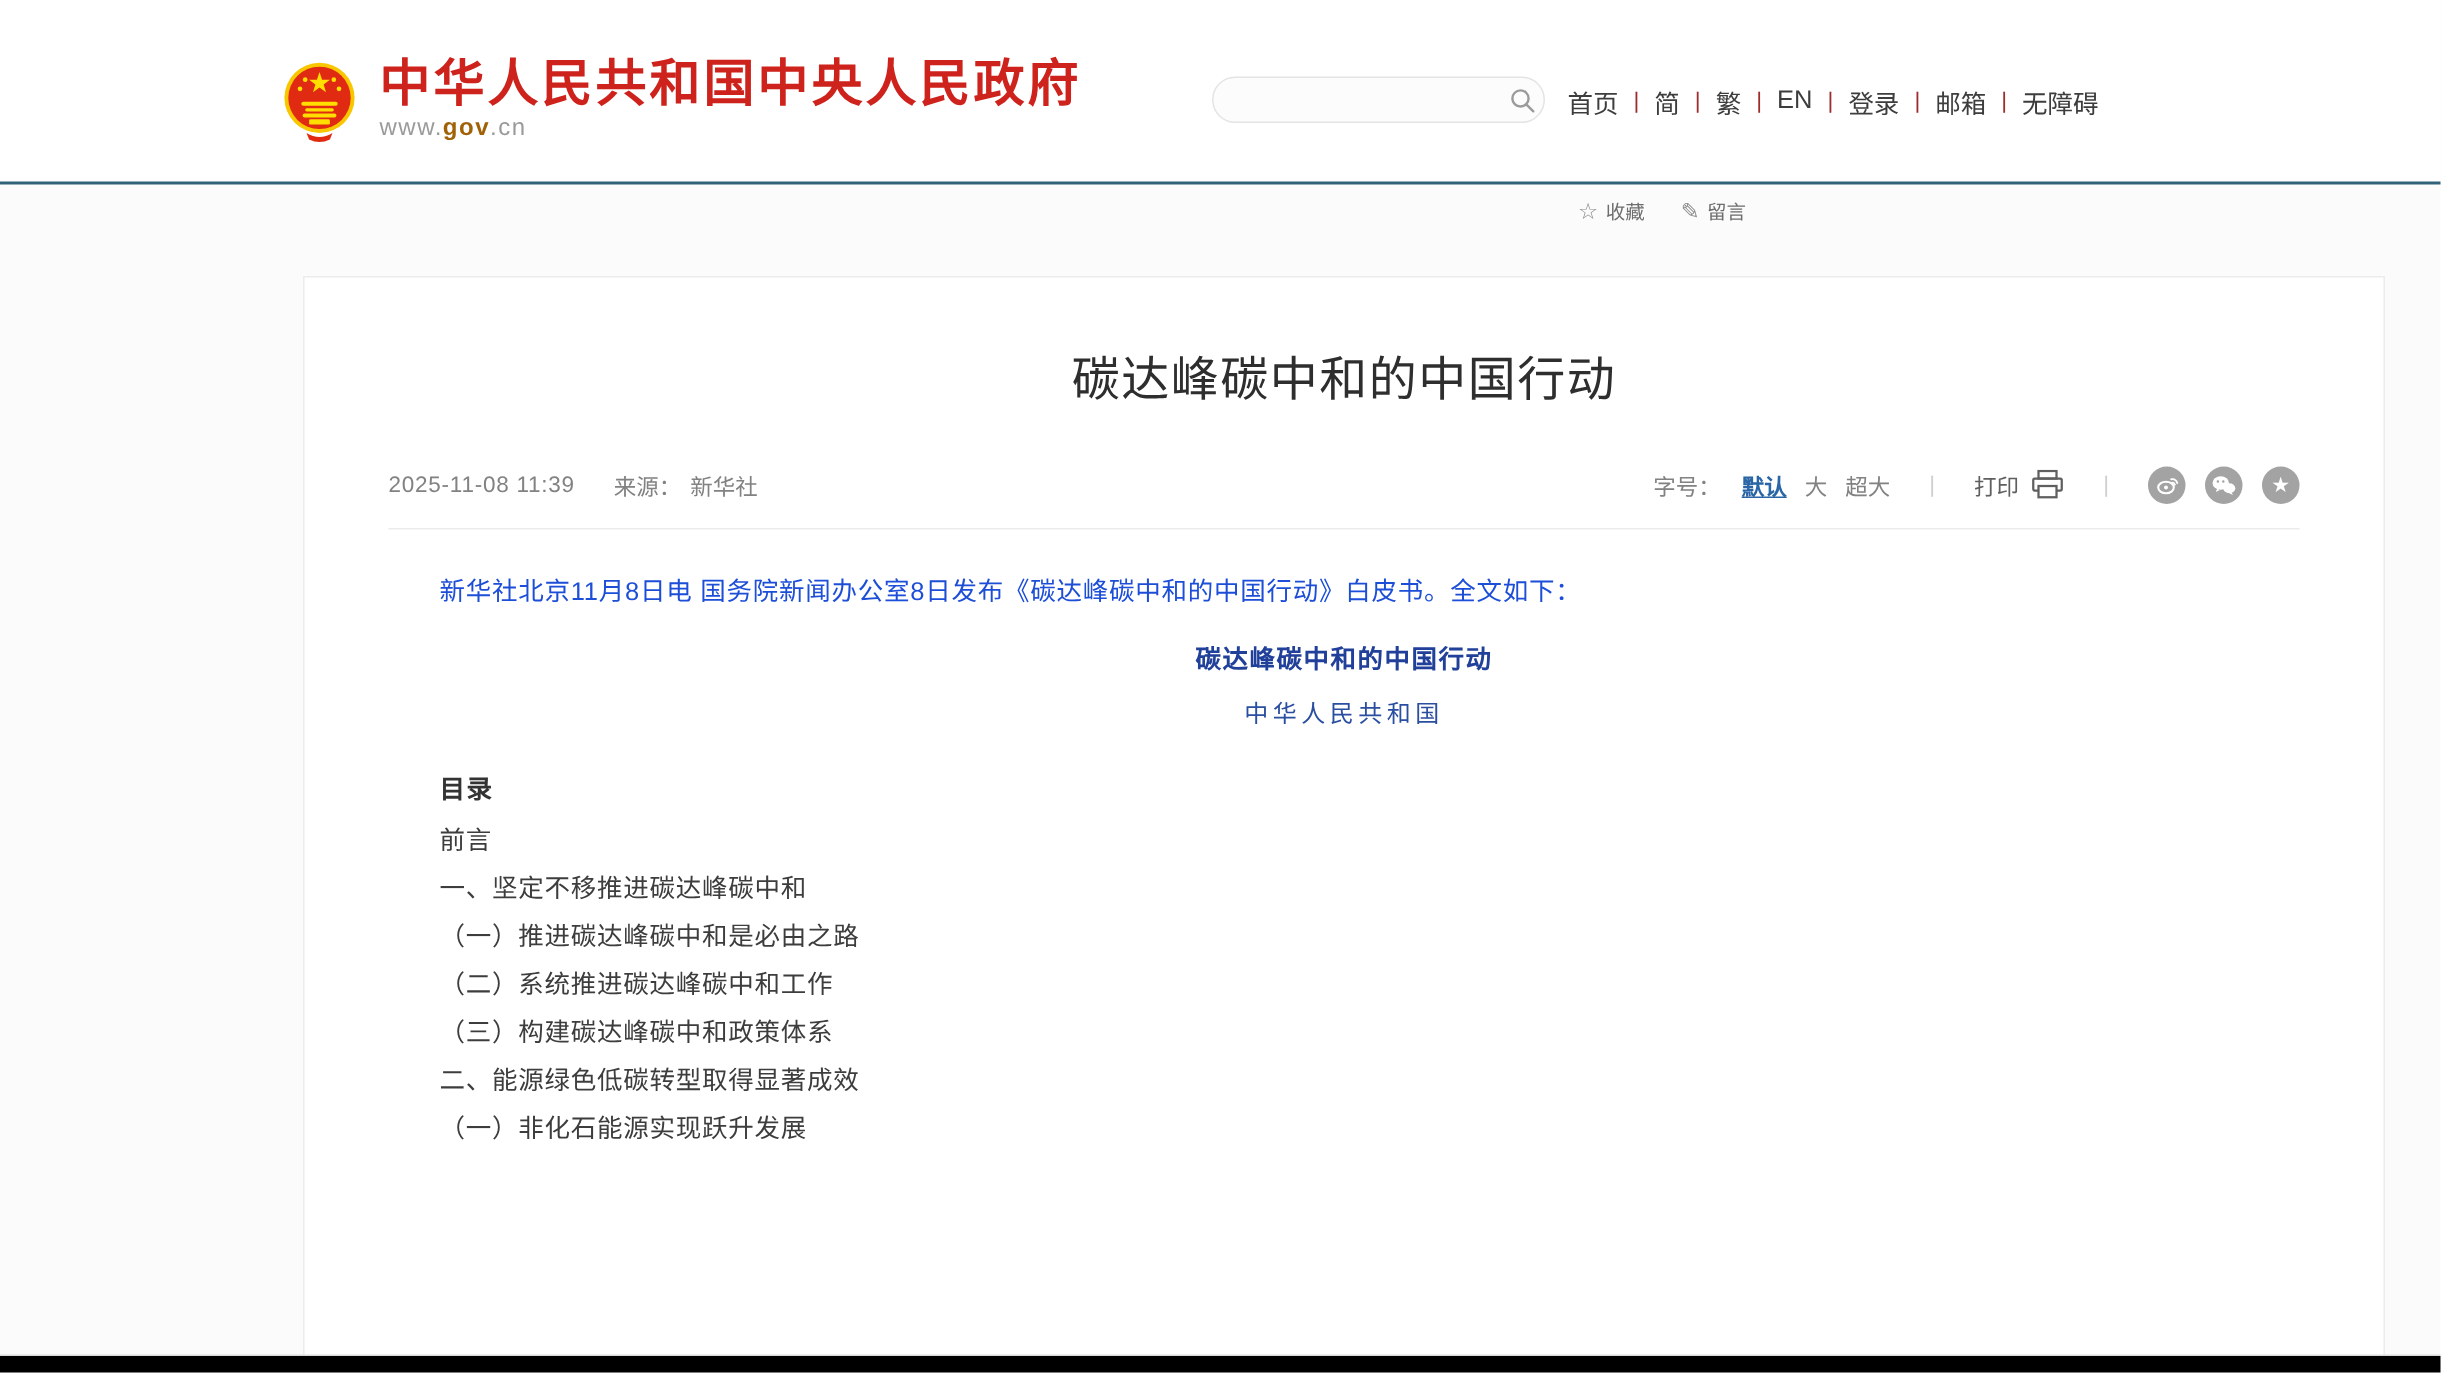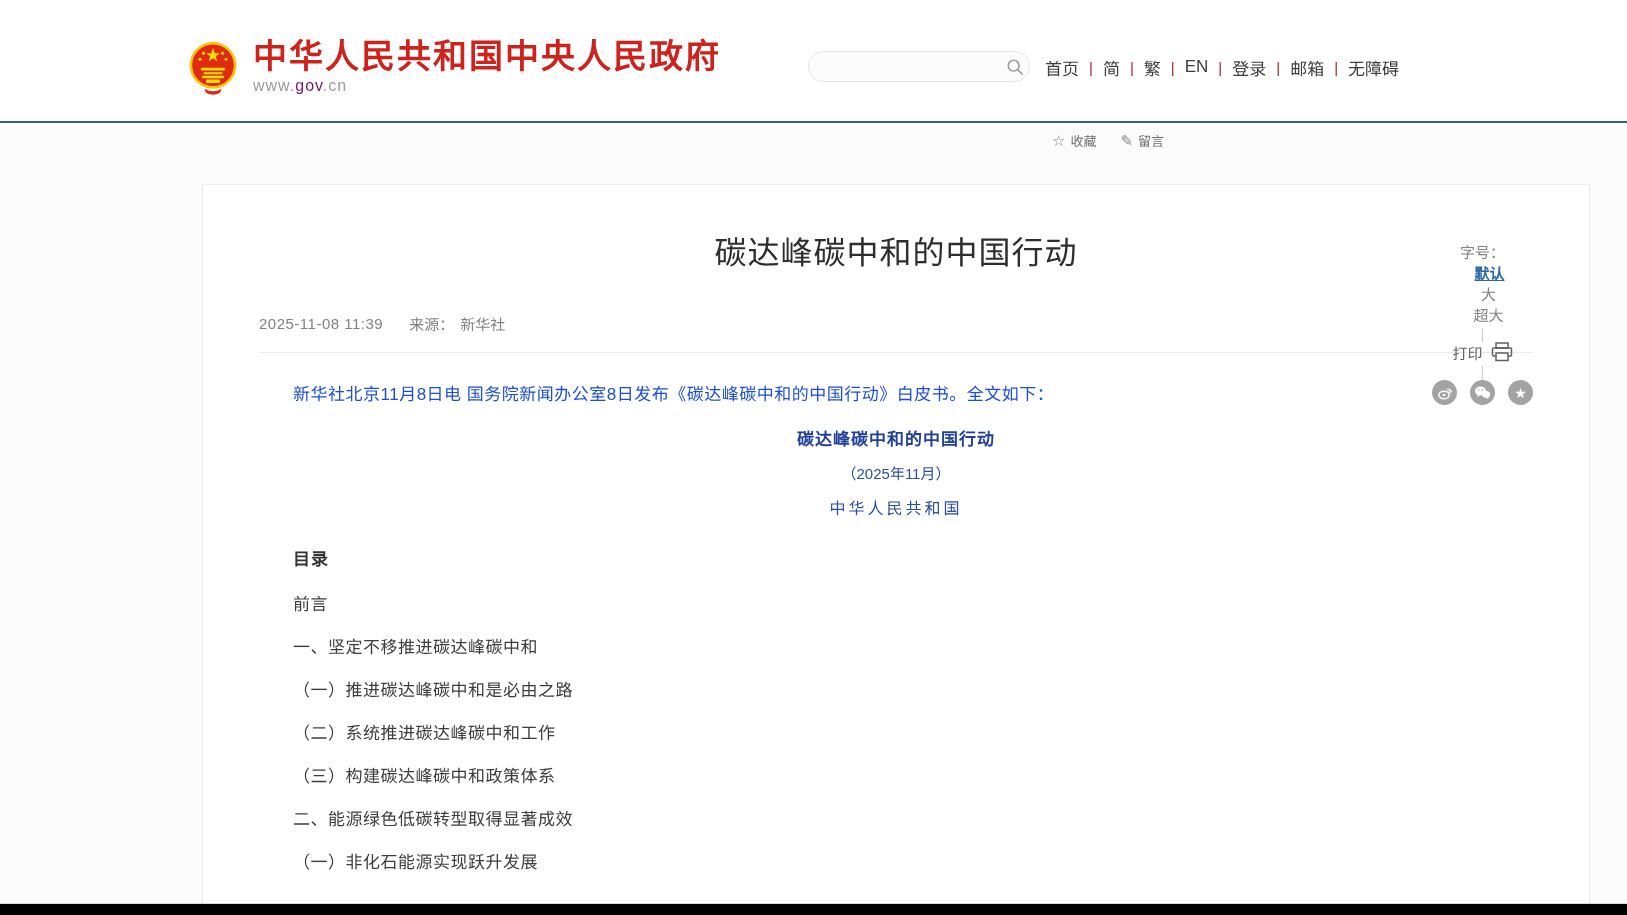--- a/index.html
+++ b/index.html
@@ -15,21 +15,21 @@
     background:#ffffff; border-bottom:2px solid #31627a;
   }
   .logo-wrap { position:absolute; left:187px; top:38px; display:flex; align-items:flex-start; }
   .emblem { width:52px; height:58px; }
   .site-text { margin-left:14px; }
   .site-title {
     font-size:34px; font-weight:bold; color:#ce231c; letter-spacing:2px;
     line-height:36px; font-family:"Liberation Sans","DejaVu Sans",sans-serif;
   }
   .site-url { font-size:16px; color:#9a9a9a; margin-top:3px; letter-spacing:1px; }
-  .site-url .gov { color:#701a75; font-weight:normal; }
+  .site-url .gov { color:#a16207; font-weight:bold; }
 
   .search-box {
     position:absolute; left:808px; top:51px; width:222px; height:31px;
     background:#fcfcfc; border:1px solid #e4e4e4; border-radius:16px;
     display:flex; align-items:center; padding:0 10px 0 16px;
   }
   .search-input { flex:1; border:none; outline:none; background:transparent; font-size:14px; color:#333; }
   .search-icon { width:18px; height:18px; flex:0 0 auto; }
 
   .top-nav {
@@ -61,21 +61,21 @@
     color:#2e2e2e; letter-spacing:1px;
   }
 
   .meta-row {
     margin-top:39px; display:flex; align-items:center; font-size:15px; color:#828282;
     height:22px;
   }
   .meta-date { letter-spacing:0.5px; }
   .meta-source-label { margin-left:26px; }
   .meta-source { margin-left:6px; }
-  .meta-right { margin-left:auto; display:flex; align-items:center;flex-direction:column; }
+  .meta-right { margin-left:auto; display:flex; align-items:center; }
   .fs-label { color:#828282; }
   .fs-opt { margin-left:12px; color:#828282; cursor:pointer; }
   .fs-opt.active { color:#2a66a5; font-weight:bold; text-decoration:underline; margin-left:14px; }
   .pipe { color:#cfcfcf; margin:0 26px; }
   .print-btn { display:flex; align-items:flex-start; color:#5f5f5f; cursor:pointer; }
   .print-btn .print-icon { margin-left:8px; }
   .share-group { display:flex; align-items:center; }
   .share-circle {
     width:25px; height:25px; border-radius:50%; background:#a3a3a3;
     display:flex; align-items:center; justify-content:center; cursor:pointer;
@@ -89,21 +89,21 @@
     margin-top:28px; font-size:17px; color:#1d4ed8; line-height:28px;
     text-indent:2em; letter-spacing:0.5px;
   }
 
   .doc-head { text-align:center; color:#2a4fa0; }
   .doc-title { margin-top:16px; font-size:17px; font-weight:bold; color:#21409a; letter-spacing:1px; }
   .doc-date  { margin-top:12px; font-size:15px; }
   .doc-org   { margin-top:12px; font-size:16px; font-family:"DejaVu Serif","Liberation Serif",serif; letter-spacing:3px; }
 
   .toc-heading { margin-top:26px; font-size:17px; font-weight:bold; color:#333; text-indent:2em; letter-spacing:1px; }
-  .toc-item { margin-top:26px; font-size:17px; color:#3d3d3d; text-indent:2em; letter-spacing:0.5px; line-height:17px; }
+  .toc-item { margin-top:15px; font-size:17px; color:#3d3d3d; text-indent:2em; letter-spacing:0.5px; line-height:17px; }
 
   
   .bottom-line { position:absolute; left:0; top:903px; width:1627px; height:1px; background:#d9d9d9; }
   .bottom-bar  { position:absolute; left:0; top:904px; width:1627px; height:11px; background:#000000; }
 </style>
 </head>
 <body>
 
 <div class="header">
   <div class="logo-wrap">
@@ -213,21 +213,20 @@
         </span>
       </span>
     </div>
 
     <div class="meta-divider"></div>
 
     <p class="lead">新华社北京11月8日电 国务院新闻办公室8日发布《碳达峰碳中和的中国行动》白皮书。全文如下：</p>
 
     <div class="doc-head">
       <div class="doc-title">碳达峰碳中和的中国行动</div>
-      <div class="doc-date">（2025年11月）</div>
       <div class="doc-org">中华人民共和国</div>
     </div>
 
     <div class="toc-heading">目录</div>
     <div class="toc-item">前言</div>
     <div class="toc-item">一、坚定不移推进碳达峰碳中和</div>
     <div class="toc-item">（一）推进碳达峰碳中和是必由之路</div>
     <div class="toc-item">（二）系统推进碳达峰碳中和工作</div>
     <div class="toc-item">（三）构建碳达峰碳中和政策体系</div>
     <div class="toc-item">二、能源绿色低碳转型取得显著成效</div>

